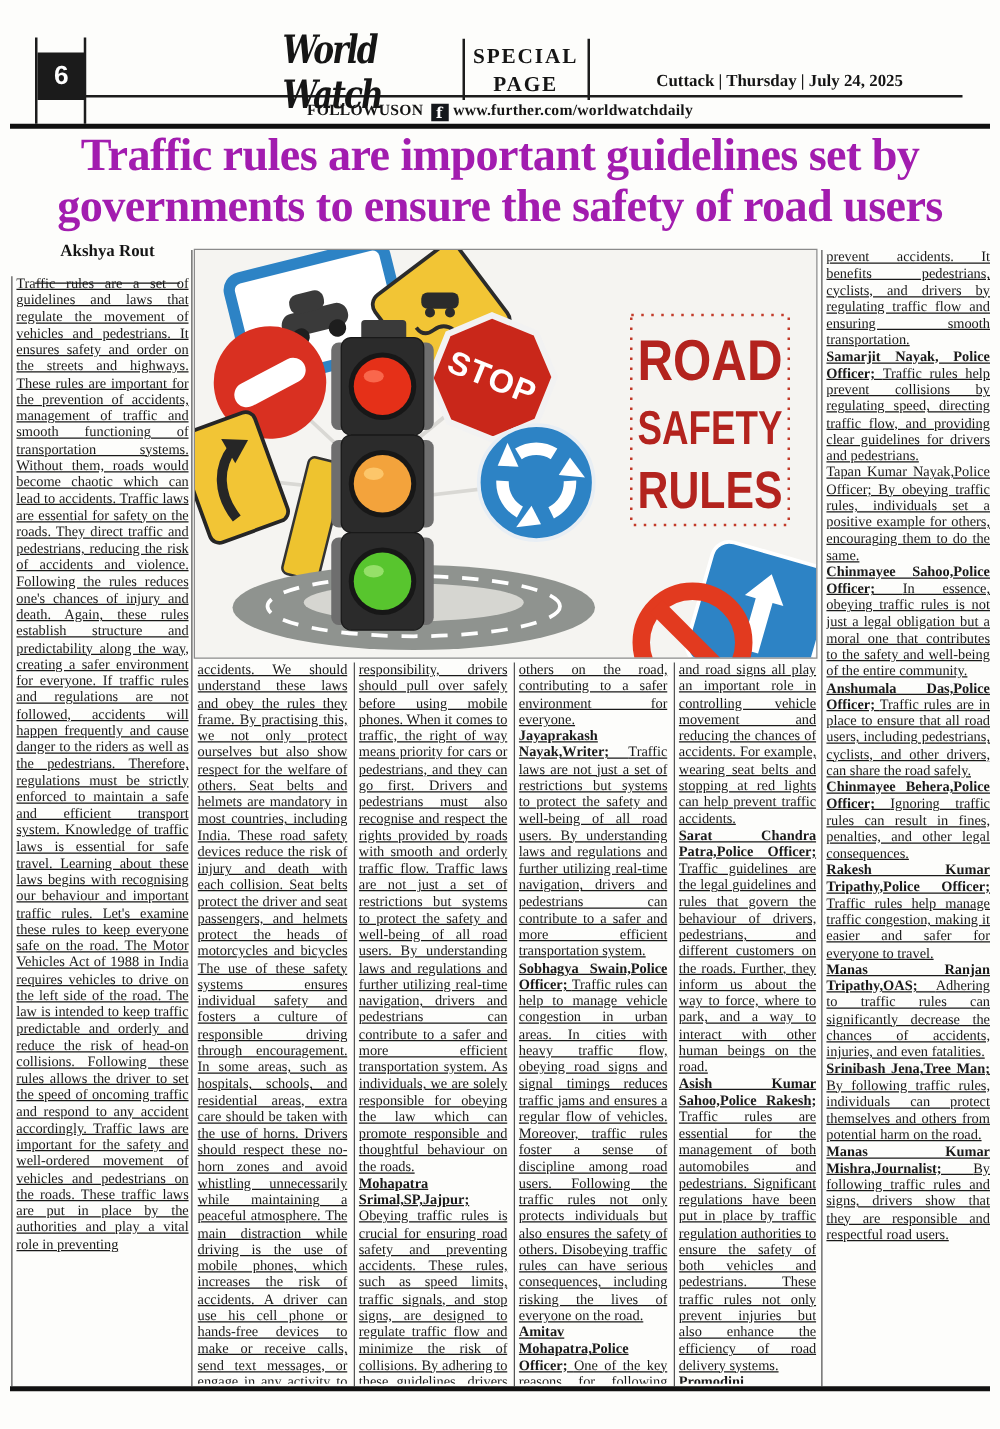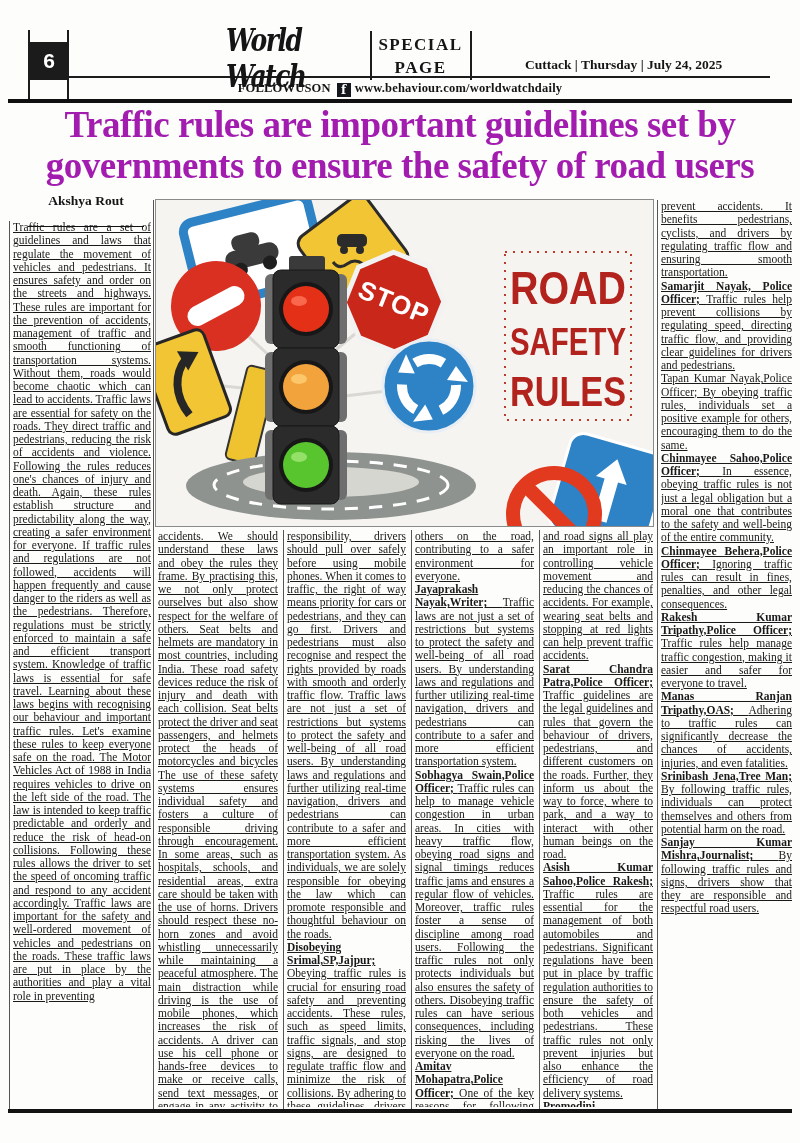--- a/index.html
+++ b/index.html
@@ -55,21 +55,21 @@
   <div class="vrule" style="left:470px;top:31px;height:49px"></div>
 
   <div class="pagenum">6</div>
   <div class="logo">World Watch</div>
   <div class="section">
     <div>SPECIAL</div>
     <div>PAGE</div>
   </div>
   <div class="dateline">Cuttack | Thursday | July 24, 2025</div>
   <div class="followrow">
-    <span>FOLLOWUSON</span><span class="fb">f</span><span>www.behaviour.com/worldwatchdaily</span>
+    <span>FOLLOWUSON</span><span class="fb">f</span><span>www.further.com/worldwatchdaily</span>
   </div>
   <div class="thickbar"></div>
 
   <h1 class="headline">
     <span>Traffic rules are important guidelines set by</span><br>
     <span>governments to ensure the safety of road users</span>
   </h1>
 
   <div class="byline">Akshya Rout</div>
 
@@ -191,40 +191,41 @@
   </div>
 
   <div class="col" style="left:13px;top:221px;width:138px;height:886px">
       <p>Traffic rules are a set of guidelines and laws that regulate the movement of vehicles and pedestrians. It ensures safety and order on the streets and highways. These rules are important for the prevention of accidents, management of traffic and smooth functioning of transportation systems. Without them, roads would become chaotic which can lead to accidents. Traffic laws are essential for safety on the roads. They direct traffic and pedestrians, reducing the risk of accidents and violence. Following the rules reduces one's chances of injury and death. Again, these rules establish structure and predictability along the way, creating a safer environment for everyone. If traffic rules and regulations are not followed, accidents will happen frequently and cause danger to the riders as well as the pedestrians. Therefore, regulations must be strictly enforced to maintain a safe and efficient transport system. Knowledge of traffic laws is essential for safe travel. Learning about these laws begins with recognising our behaviour and important traffic rules. Let's examine these rules to keep everyone safe on the road. The Motor Vehicles Act of 1988 in India requires vehicles to drive on the left side of the road. The law is intended to keep traffic predictable and orderly and reduce the risk of head-on collisions. Following these rules allows the driver to set the speed of oncoming traffic and respond to any accident accordingly. Traffic laws are important for the safety and well-ordered movement of vehicles and pedestrians on the roads. These traffic laws are put in place by the authorities and play a vital role in preventing</p>
     </div>
   <div class="col" style="left:158px;top:530px;width:120px;height:577px">
       <p>accidents. We should understand these laws and obey the rules they frame. By practising this, we not only protect ourselves but also show respect for the welfare of others. Seat belts and helmets are mandatory in most countries, including India. These road safety devices reduce the risk of injury and death with each collision. Seat belts protect the driver and seat passengers, and helmets protect the heads of motorcycles and bicycles The use of these safety systems ensures individual safety and fosters a culture of responsible driving through encouragement. In some areas, such as hospitals, schools, and residential areas, extra care should be taken with the use of horns. Drivers should respect these no-horn zones and avoid whistling unnecessarily while maintaining a peaceful atmosphere. The main distraction while driving is the use of mobile phones, which increases the risk of accidents. A driver can use his cell phone or hands-free devices to make or receive calls, send text messages, or engage in any activity to distract himself from the road. As a sign of</p>
     </div>
   <div class="col" style="left:287px;top:530px;width:119px;height:577px">
       <p>responsibility, drivers should pull over safely before using mobile phones. When it comes to traffic, the right of way means priority for cars or pedestrians, and they can go first. Drivers and pedestrians must also recognise and respect the rights provided by roads with smooth and orderly traffic flow. Traffic laws are not just a set of restrictions but systems to protect the safety and well-being of all road users. By understanding laws and regulations and further utilizing real-time navigation, drivers and pedestrians can contribute to a safer and more efficient transportation system. As individuals, we are solely responsible for obeying the law which can promote responsible and thoughtful behaviour on the roads.</p>
-      <p><b>Disobeying Srimal,SP,Jajpur; </b>Obeying traffic rules is crucial for ensuring road safety and preventing accidents. These rules, such as speed limits, traffic signals, and stop signs, are designed to regulate traffic flow and minimize the risk of collisions. By adhering to these guidelines, drivers and pedestrians can protect themselves and</p>
+      <p><b>Mohapatra Srimal,SP,Jajpur; </b>Obeying traffic rules is crucial for ensuring road safety and preventing accidents. These rules, such as speed limits, traffic signals, and stop signs, are designed to regulate traffic flow and minimize the risk of collisions. By adhering to these guidelines, drivers and pedestrians can protect themselves and</p>
     </div>
   <div class="col" style="left:415px;top:530px;width:119px;height:577px">
       <p>others on the road, contributing to a safer environment for everyone.</p>
       <p><b>Jayaprakash Nayak,Writer; </b>Traffic laws are not just a set of restrictions but systems to protect the safety and well-being of all road users. By understanding laws and regulations and further utilizing real-time navigation, drivers and pedestrians can contribute to a safer and more efficient transportation system.</p>
       <p><b>Sobhagya Swain,Police Officer; </b>Traffic rules can help to manage vehicle congestion in urban areas. In cities with heavy traffic flow, obeying road signs and signal timings reduces traffic jams and ensures a regular flow of vehicles. Moreover, traffic rules foster a sense of discipline among road users. Following the traffic rules not only protects individuals but also ensures the safety of others. Disobeying traffic rules can have serious consequences, including risking the lives of everyone on the road.</p>
       <p><b>Amitav Mohapatra,Police Officer; </b>One of the key reasons for following traffic rules is to avoid accidents. Speed restrictions, traffic lights,</p>
     </div>
   <div class="col" style="left:543px;top:530px;width:110px;height:577px">
       <p>and road signs all play an important role in controlling vehicle movement and reducing the chances of accidents. For example, wearing seat belts and stopping at red lights can help prevent traffic accidents.</p>
       <p><b>Sarat Chandra Patra,Police Officer; </b>Traffic guidelines are the legal guidelines and rules that govern the behaviour of drivers, pedestrians, and different customers on the roads. Further, they inform us about the way to force, where to park, and a way to interact with other human beings on the road.</p>
       <p><b>Asish Kumar Sahoo,Police Rakesh; </b>Traffic rules are essential for the management of both automobiles and pedestrians. Significant regulations have been put in place by traffic regulation authorities to ensure the safety of both vehicles and pedestrians. These traffic rules not only prevent injuries but also enhance the efficiency of road delivery systems.</p>
       <p><b>Promodini Sahoo,Police Officer; </b>Traffic rules are important guidelines set by governments to ensure the safety of road users. These guidelines help to maintain order on streets and highways, as well as to</p>
     </div>
   <div class="col" style="left:661px;top:200px;width:131px;height:907px">
       <p>prevent accidents. It benefits pedestrians, cyclists, and drivers by regulating traffic flow and ensuring smooth transportation.</p>
       <p><b>Samarjit Nayak, Police Officer; </b>Traffic rules help prevent collisions by regulating speed, directing traffic flow, and providing clear guidelines for drivers and pedestrians.</p>
       <p>Tapan Kumar Nayak,Police Officer; By obeying traffic rules, individuals set a positive example for others, encouraging them to do the same.</p>
       <p><b>Chinmayee Sahoo,Police Officer; </b>In essence, obeying traffic rules is not just a legal obligation but a moral one that contributes to the safety and well-being of the entire community.</p>
+      <p><b>Anshumala Das,Police Officer; </b>Traffic rules are in place to ensure that all road users, including pedestrians, cyclists, and other drivers, can share the road safely.</p>
       <p><b>Chinmayee Behera,Police Officer; </b>Ignoring traffic rules can result in fines, penalties, and other legal consequences.</p>
       <p><b>Rakesh Kumar Tripathy,Police Officer; </b>Traffic rules help manage traffic congestion, making it easier and safer for everyone to travel.</p>
       <p><b>Manas Ranjan Tripathy,OAS; </b>Adhering to traffic rules can significantly decrease the chances of accidents, injuries, and even fatalities.</p>
       <p><b>Srinibash Jena,Tree Man; </b>By following traffic rules, individuals can protect themselves and others from potential harm on the road.</p>
-      <p><b>Sanjay Kumar Mishra,Journalist; </b>By following traffic rules and signs, drivers show that they are responsible and respectful road users.</p>
+      <p><b>Manas Kumar Mishra,Journalist; </b>By following traffic rules and signs, drivers show that they are responsible and respectful road users.</p>
     </div>
 
   <div class="bottombar"></div>
 </div>
 
 </body></html>

